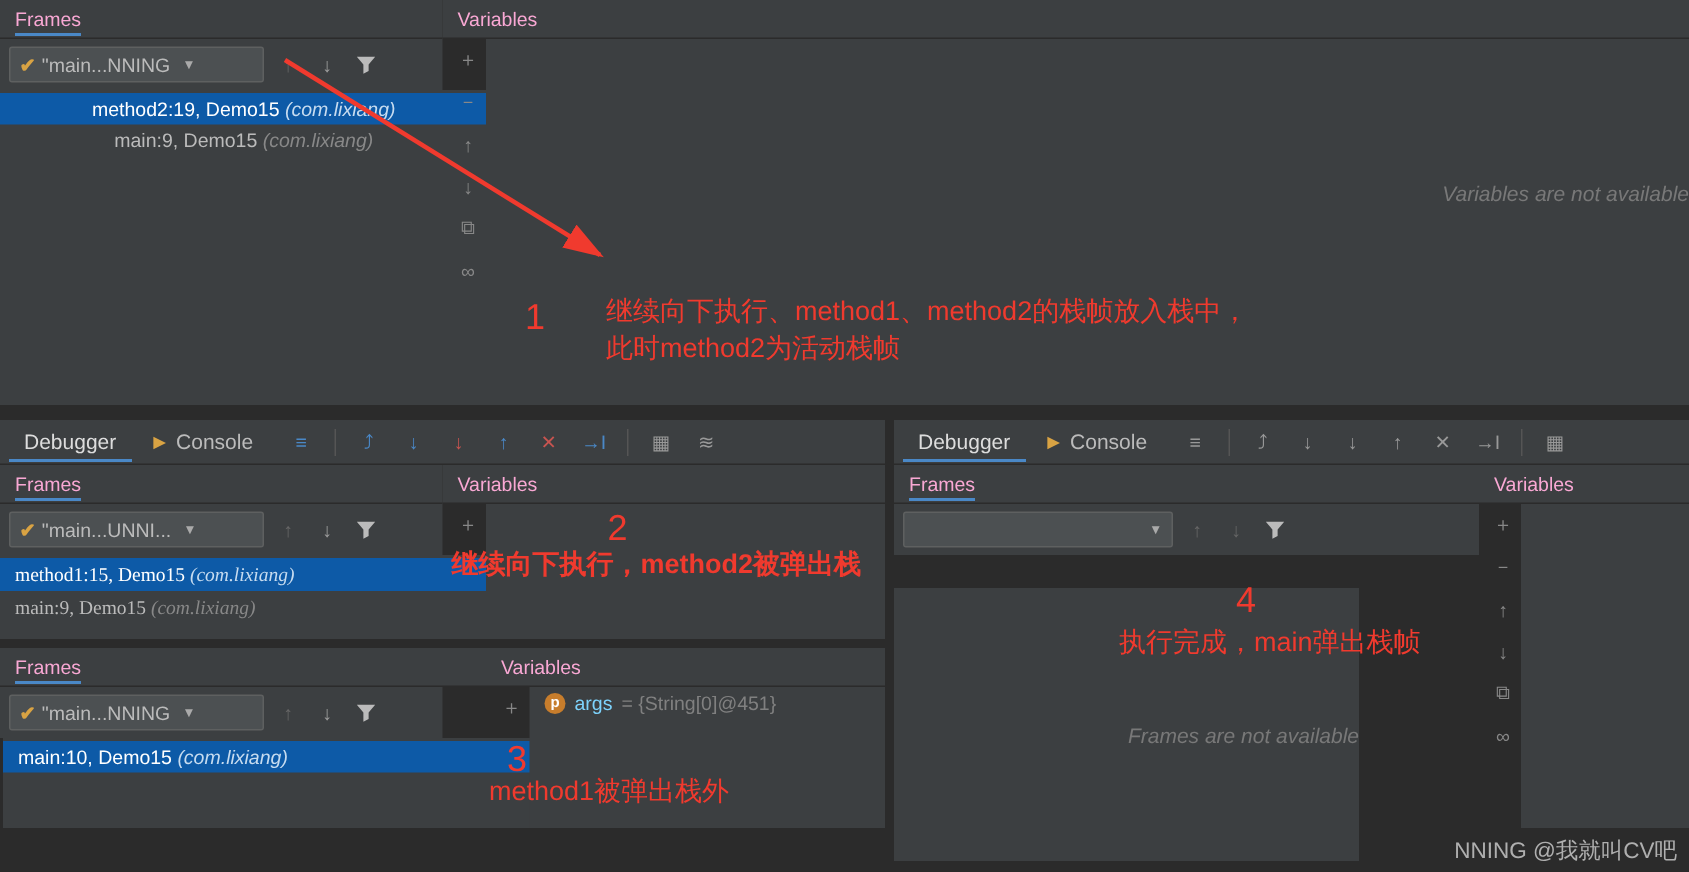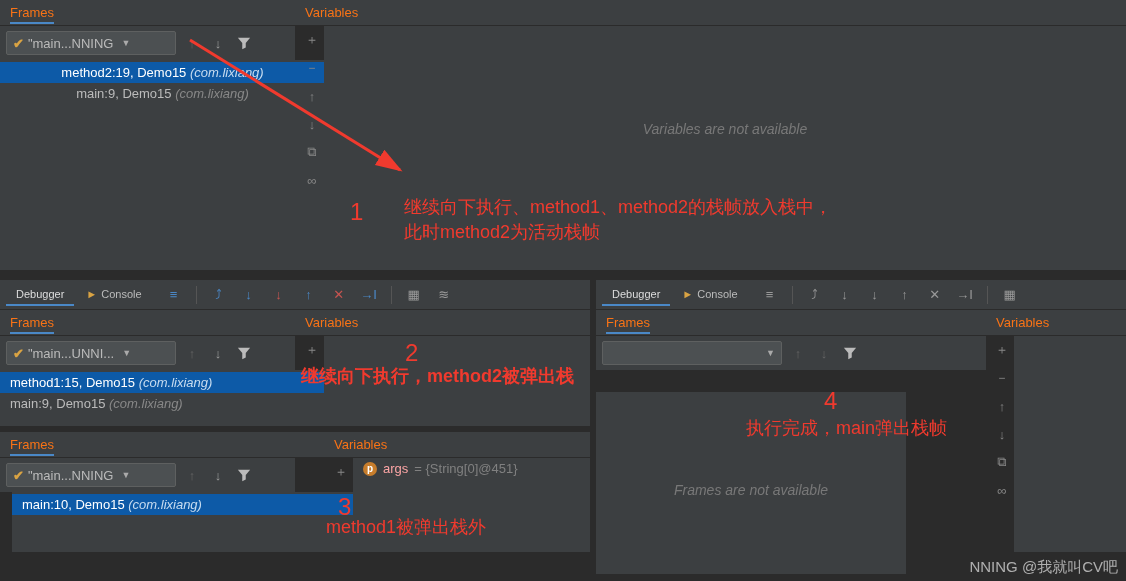--- a/index.html
+++ b/index.html
@@ -7,21 +7,21 @@
     background: #2b2b2b;
     font-family: "Segoe UI", Arial, sans-serif;
     font-size: 13px;
     color: #bbbbbb;
     width: 1126px;
     height: 581px;
     overflow: hidden;
     position: relative;
   }
   .panel-title {
-    color: #f97316;
+    color: #f9a8d4;
     font-size: 13px;
     padding: 5px 10px;
     height: 26px;
     background: #3c3f41;
     border-bottom: 1px solid #2b2b2b;
   }
   .dark-bg { background: #3c3f41; }
   .toolbar-row {
     display: flex;
     align-items: center;
@@ -72,21 +72,21 @@
     flex-direction: column;
     gap: 8px;
     align-items: center;
     width: 24px;
   }
   .vside-toolbar .icon-btn { color: #888; }
   .vars-msg {
     color: #787878;
     font-style: italic;
     font-size: 14px;
-    text-align: center;
+    text-align: right;
   }
   .annotation {
     position: absolute;
     color: #f03a2e;
     font-size: 18px;
     line-height: 1.4;
     pointer-events: none;
   }
   .annotation-num {
     font-size: 24px;
@@ -101,21 +101,21 @@
     border-bottom: 1px solid #2b2b2b;
     gap: 2px;
     padding: 0 6px;
   }
   .tab {
     display: flex;
     align-items: center;
     gap: 4px;
     padding: 4px 10px;
     color: #bbbbbb;
-    font-size: 11px;
+    font-size: 14px;
     border-bottom: 2px solid transparent;
   }
   .tab.active { border-bottom: 2px solid #4a88c7; color: #ddd; }
   .tab-icons {
     display: flex;
     align-items: center;
     gap: 10px;
     margin-left: 10px;
   }
   .tab-icons .icon-btn { color: #999; }
@@ -130,21 +130,21 @@
   .p-badge {
     background: #c77d2c;
     color: #fff;
     border-radius: 50%;
     width: 14px; height: 14px;
     font-size: 10px;
     display: inline-flex;
     align-items: center; justify-content: center;
     font-weight: bold;
   }
-  .var-name { color: #fca5a5; }
+  .var-name { color: #7dd3fc; }
   .var-val { color: #808080; }
   .watermark {
     position: absolute;
     right: 8px; bottom: 4px;
     color: #d0d0d0;
     font-size: 15px;
     opacity: 0.8;
     pointer-events: none;
   }
   .hdr-underline { border-bottom: 2px solid #4a88c7; display:inline-block; padding-bottom:2px;}
@@ -253,21 +253,21 @@
   </div>
   <span class="icon-btn disabled">↑</span>
   <span class="icon-btn">↓</span>
   <span class="icon-btn">
       <svg width="14" height="14" viewBox="0 0 16 16">
         <path fill="#bbb" d="M1 2h14l-5 6v5l-4 2v-7z"></path>
       </svg>
     </span>
 </div>
 
-<div class="frame-list" style="position:absolute; left:0; top:370px; width:330px; height:56px;">
+<div class="frame-list" style="position:absolute; left:0; top:370px; width:330px; height:56px;font-family:Liberation Serif, serif;">
   <div class="frame-item selected">
     <span>method1:15, Demo15</span>
     <span class="frame-pkg">(com.lixiang)</span>
   </div>
   <div class="frame-item">
     <span>main:9, Demo15</span>
     <span class="frame-pkg">(com.lixiang)</span>
   </div>
 </div>
 
@@ -298,21 +298,21 @@
   </div>
   <span class="icon-btn disabled">↑</span>
   <span class="icon-btn">↓</span>
   <span class="icon-btn">
       <svg width="14" height="14" viewBox="0 0 16 16">
         <path fill="#bbb" d="M1 2h14l-5 6v5l-4 2v-7z"></path>
       </svg>
     </span>
 </div>
 
-<div class="frame-list" style="position:absolute; left:12px; top:492px; width:380px; height:60px;">
+<div class="frame-list" style="position:absolute; left:2px; top:492px; width:380px; height:60px;">
   <div class="frame-item selected">
     <span>main:10, Demo15</span>
     <span class="frame-pkg">(com.lixiang)</span>
   </div>
 </div>
 
 <div class="vside-toolbar" style="left:329px; top:462px;">
   <span class="icon-btn">＋</span>
 </div>
 <div class="dark-bg" style="position:absolute; left:353px; top:458px; width:237px; height:94px;">

